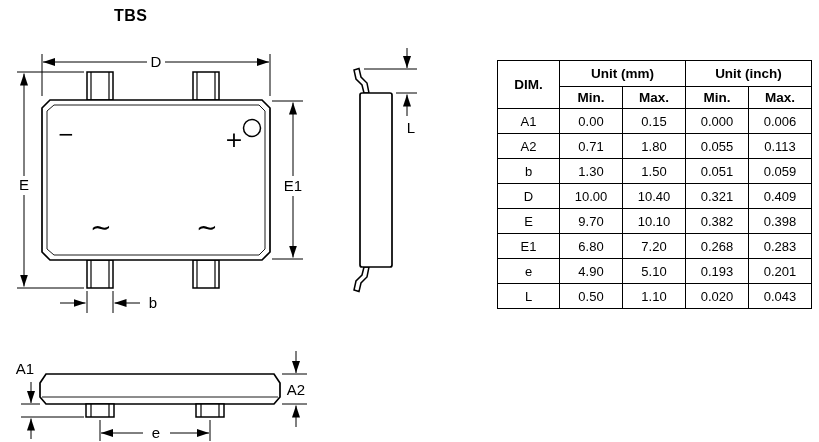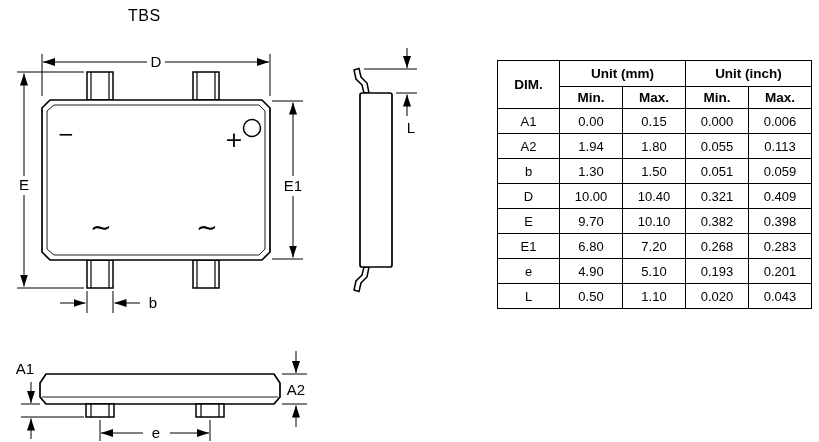--- a/index.html
+++ b/index.html
@@ -1,19 +1,19 @@
 <!DOCTYPE html>
 <html><head>
 <meta charset="utf-8">
 <style>
   * { margin:0; padding:0; box-sizing:border-box; }
   html,body { background:#fff; }
   body { width:819px; height:442px; font-family:"Liberation Sans", sans-serif; color:#000; }
   .canvas { position:relative; width:819px; height:442px; background:#fff; overflow:hidden; }
-  .title { position:absolute; left:128px; top:7px; font-size:16px; font-weight:normal; letter-spacing:0.5px; }
+  .title { position:absolute; left:114px; top:7px; font-size:16px; font-weight:bold; letter-spacing:0.5px; }
   svg.drawing { position:absolute; left:0; top:0; }
 
   
   .part  { stroke:#000; stroke-width:1.7; fill:#fff; }
   .part2 { stroke:#000; stroke-width:1.5; fill:#fff; }
   .thin  { stroke:#000; stroke-width:0.9; fill:none; }
   .leadline { stroke:#000; stroke-width:1.2; fill:none; }
   .dimline  { stroke:#000; stroke-width:1; fill:none; }
   .lbl  { font-family:"Liberation Sans", sans-serif; font-size:15px; fill:#000; }
   .mark { font-family:"DejaVu Sans", sans-serif; fill:#000; }
@@ -176,21 +176,21 @@
       <tbody>
         <tr class="data">
           <td>A1</td>
           <td>0.00</td>
           <td>0.15</td>
           <td>0.000</td>
           <td>0.006</td>
         </tr>
         <tr class="data">
           <td>A2</td>
-          <td>1.94</td>
+          <td>0.71</td>
           <td>1.80</td>
           <td>0.055</td>
           <td>0.113</td>
         </tr>
         <tr class="data">
           <td>b</td>
           <td>1.30</td>
           <td>1.50</td>
           <td>0.051</td>
           <td>0.059</td>

